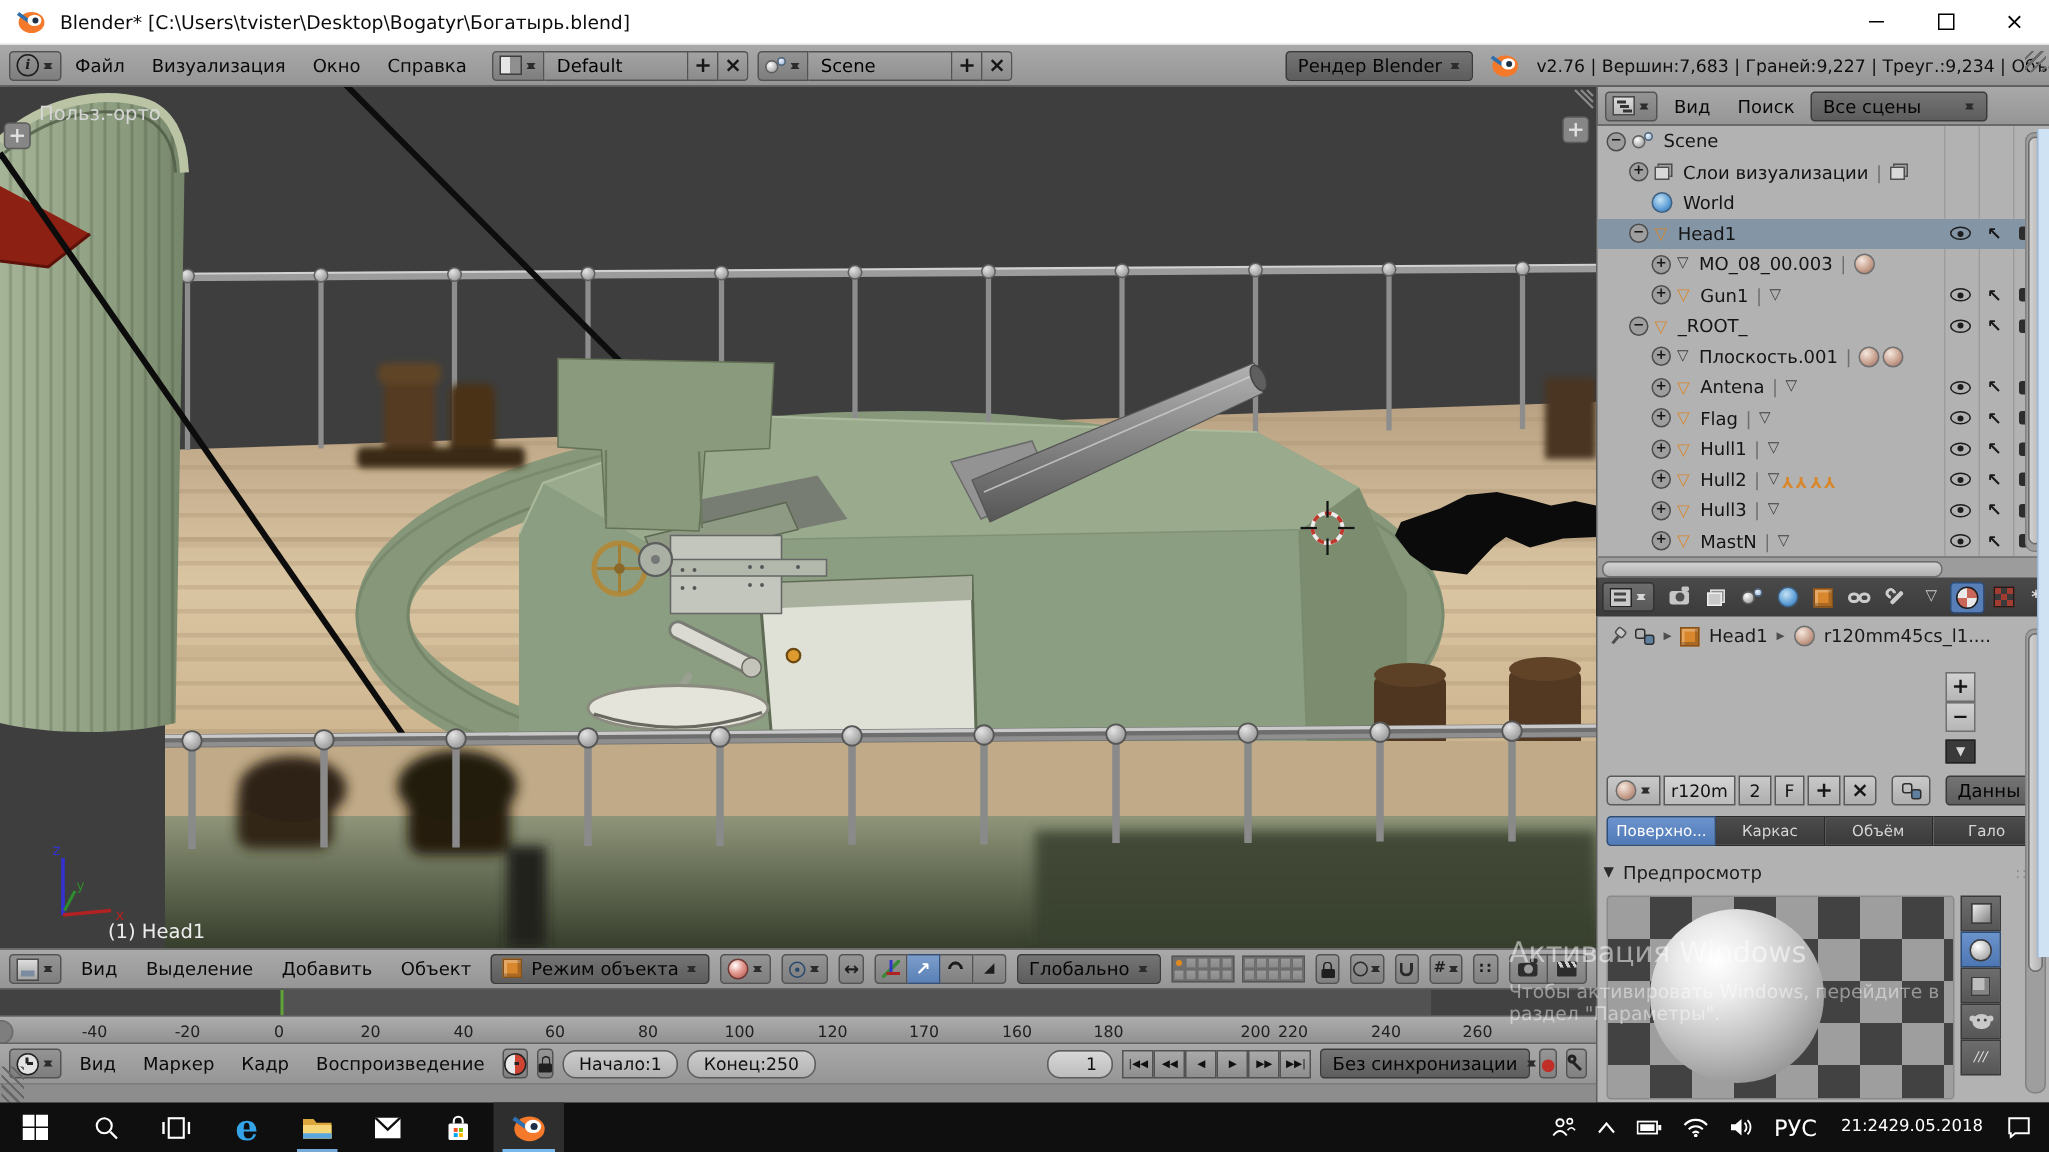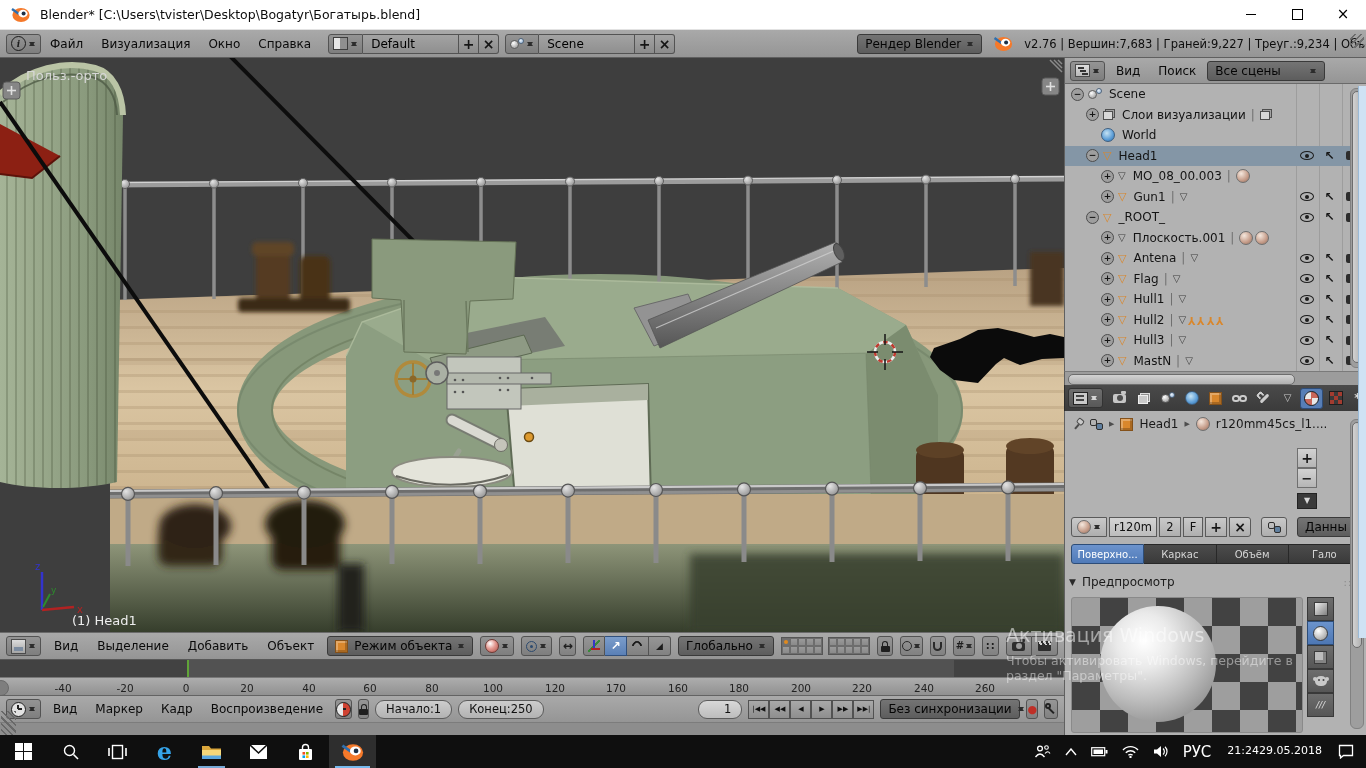--- a/index.html
+++ b/index.html
@@ -559,21 +559,21 @@
 <div id="vp-header" class="abs hdr">
   <span class="wbtn">
       <span class="ic ic-view3d"></span>
       <span class="ic ic-updown"></span>
     </span>
   <span class="hmenu" style="padding:0 6px">Вид</span>
   <span class="hmenu" style="padding:0 6px">Выделение</span>
   <span class="hmenu" style="padding:0 6px">Добавить</span>
   <span class="hmenu" style="padding:0 6px">Объект</span>
   <span class="wdark" style="width:150px">
-      <span style="display:inline-flex;align-items:flex-end;gap:6px">
+      <span style="display:inline-flex;align-items:flex-start;gap:6px">
         <span class="ic ic-cube"></span>
         <span>Режим объекта</span>
       </span>
       <span class="ic ic-updown"></span>
     </span>
   <span class="wbtn">
       <span class="ic ic-ball-shade"></span>
       <span class="ic ic-updown"></span>
     </span>
   <span class="wbtn">
@@ -665,21 +665,21 @@
     <span class="tick" style="left: 186px;">0</span>
     <span class="tick" style="left: 247px;">20</span>
     <span class="tick" style="left: 309px;">40</span>
     <span class="tick" style="left: 370px;">60</span>
     <span class="tick" style="left: 432px;">80</span>
     <span class="tick" style="left: 493px;">100</span>
     <span class="tick" style="left: 555px;">120</span>
     <span class="tick" style="left: 616px;">170</span>
     <span class="tick" style="left: 678px; margin-top: 16px;">160</span>
     <span class="tick" style="left: 739px;">180</span>
-    <span class="tick" style="left: 801px;">200</span>
+    <span class="tick" style="left: 837px;">200</span>
     <span class="tick" style="left: 862px;">220</span>
     <span class="tick" style="left: 924px;">240</span>
     <span class="tick" style="left: 985px;">260</span>
   </div>
 <div id="tl-header" class="abs hdr">
   <span class="wbtn">
       <span class="ic ic-clock"></span>
       <span class="ic ic-updown"></span>
     </span>
   <span class="hmenu" style="padding:0 6px">Вид</span>

